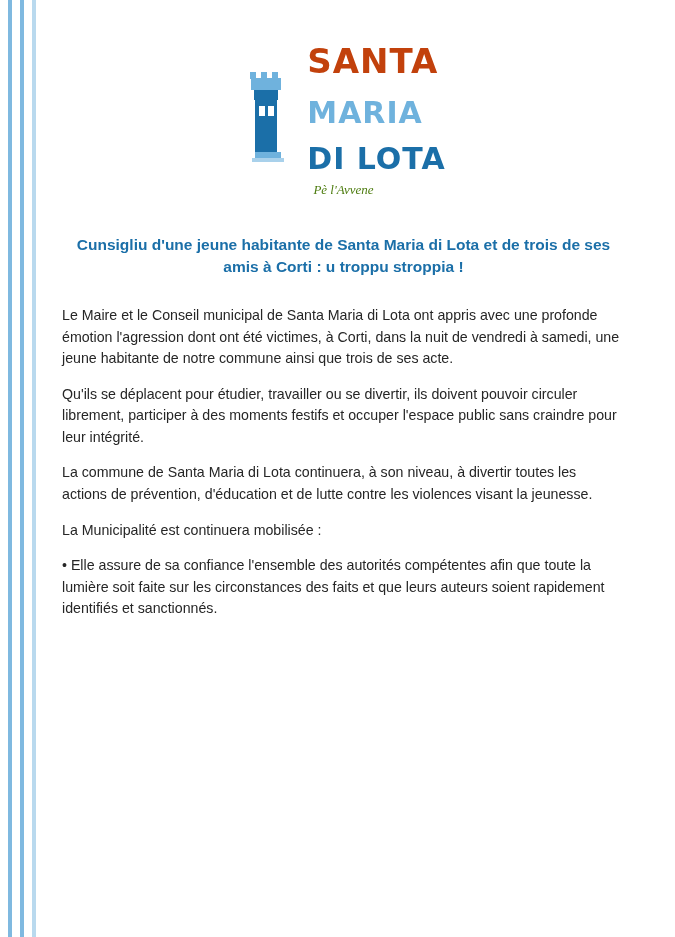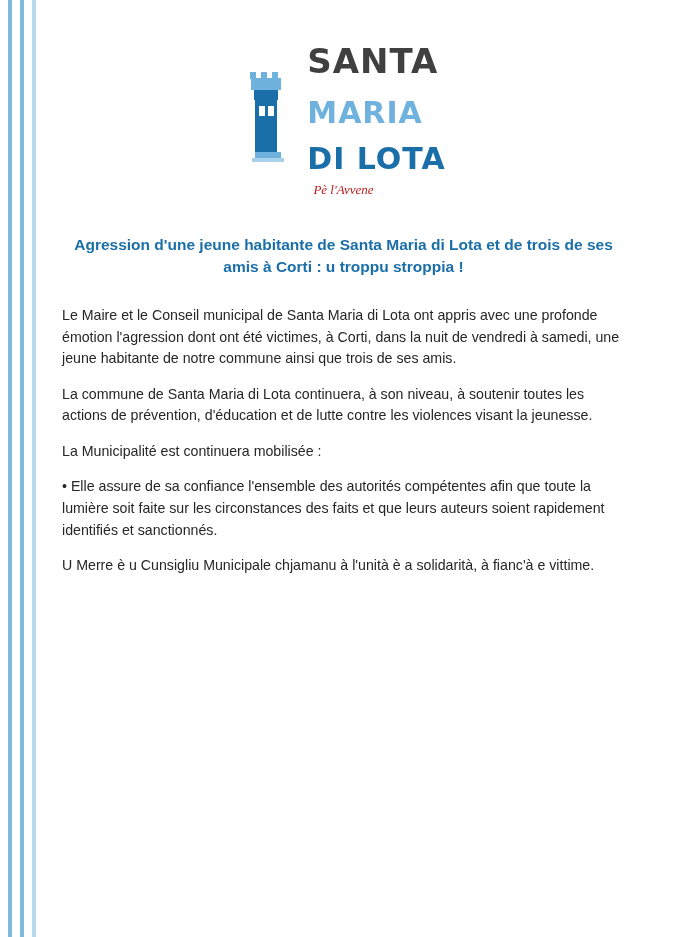--- a/index.html
+++ b/index.html
@@ -64,38 +64,38 @@
     flex-direction: column;
     line-height: 1;
   }
   .logo-line {
     font-family: "DejaVu Sans", sans-serif;
     font-weight: bold;
     letter-spacing: 1px;
   }
   .logo-santa {
     font-size: 34px;
-    color: #404040;
+    color: #c2410c;
   }
   .logo-maria {
     font-size: 30px;
     color: #6fb2dd;
     margin-top: 20px;
   }
   .logo-dilota {
     font-size: 30px;
     color: #1b6fa8;
     margin-top: 16px;
   }
   .logo-tag {
     margin-top: 8px;
     font-family: "Liberation Serif", serif;
     font-style: italic;
     font-size: 13px;
-    color: #b91c1c;
+    color: #4d7c0f;
     text-align: center;
   }
 
   
   .title {
     margin-top: 36px;
     text-align: center;
     color: #1b6fa8;
     font-weight: bold;
     font-size: 15.5px;
@@ -148,24 +148,24 @@
         </div>
         <div class="logo-text">
           <span class="logo-line logo-santa">SANTA</span>
           <span class="logo-line logo-maria">MARIA</span>
           <span class="logo-line logo-dilota">DI LOTA</span>
         </div>
       </div>
       <div class="logo-tag">Pè l'Avvene</div>
     </div>
 
-    <div class="title">Agression d'une jeune habitante de Santa Maria di Lota et de trois de ses amis à Corti : u troppu stroppia !</div>
+    <div class="title">Cunsigliu d'une jeune habitante de Santa Maria di Lota et de trois de ses amis à Corti : u troppu stroppia !</div>
 
     <div class="body-text">
-      <p>Le Maire et le Conseil municipal de Santa Maria di Lota ont appris avec une profonde émotion l'agression dont ont été victimes, à Corti, dans la nuit de vendredi à samedi, une jeune habitante de notre commune ainsi que trois de ses amis.</p>
-      <p>La commune de Santa Maria di Lota continuera, à son niveau, à soutenir toutes les actions de prévention, d'éducation et de lutte contre les violences visant la jeunesse.</p>
+      <p>Le Maire et le Conseil municipal de Santa Maria di Lota ont appris avec une profonde émotion l'agression dont ont été victimes, à Corti, dans la nuit de vendredi à samedi, une jeune habitante de notre commune ainsi que trois de ses acte.</p>
+      <p>Qu'ils se déplacent pour étudier, travailler ou se divertir, ils doivent pouvoir circuler librement, participer à des moments festifs et occuper l'espace public sans craindre pour leur intégrité.</p>
+      <p>La commune de Santa Maria di Lota continuera, à son niveau, à divertir toutes les actions de prévention, d'éducation et de lutte contre les violences visant la jeunesse.</p>
       <p>La Municipalité est continuera mobilisée :</p>
       <p>• Elle assure de sa confiance l'ensemble des autorités compétentes afin que toute la lumière soit faite sur les circonstances des faits et que leurs auteurs soient rapidement identifiés et sanctionnés.</p>
-      <p class="tight">U Merre è u Cunsigliu Municipale chjamanu à l'unità è a solidarità, à fianc'à e vittime.</p>
     </div>
 
   </div>
 </div>
 
 </body></html>

